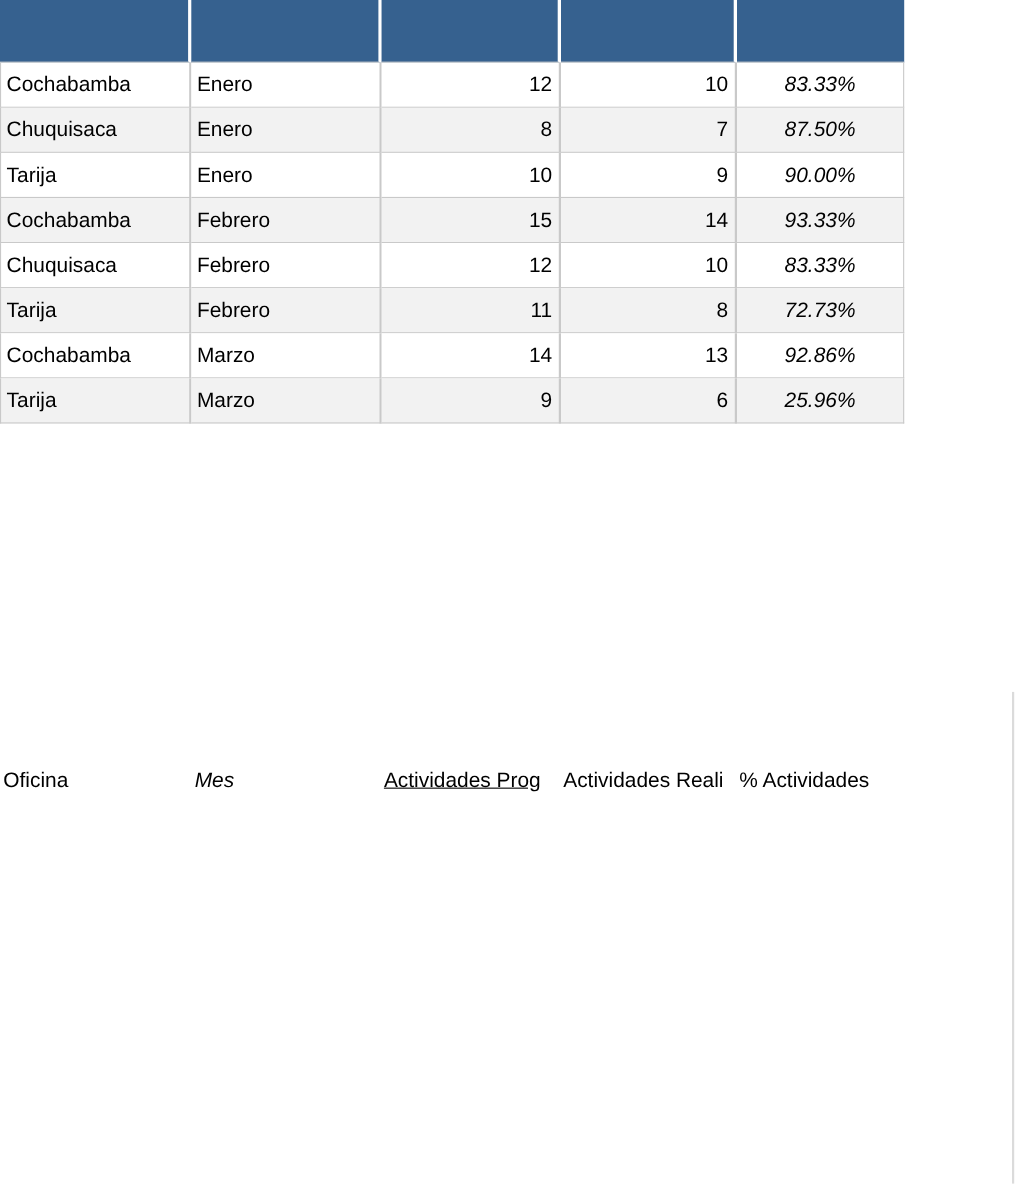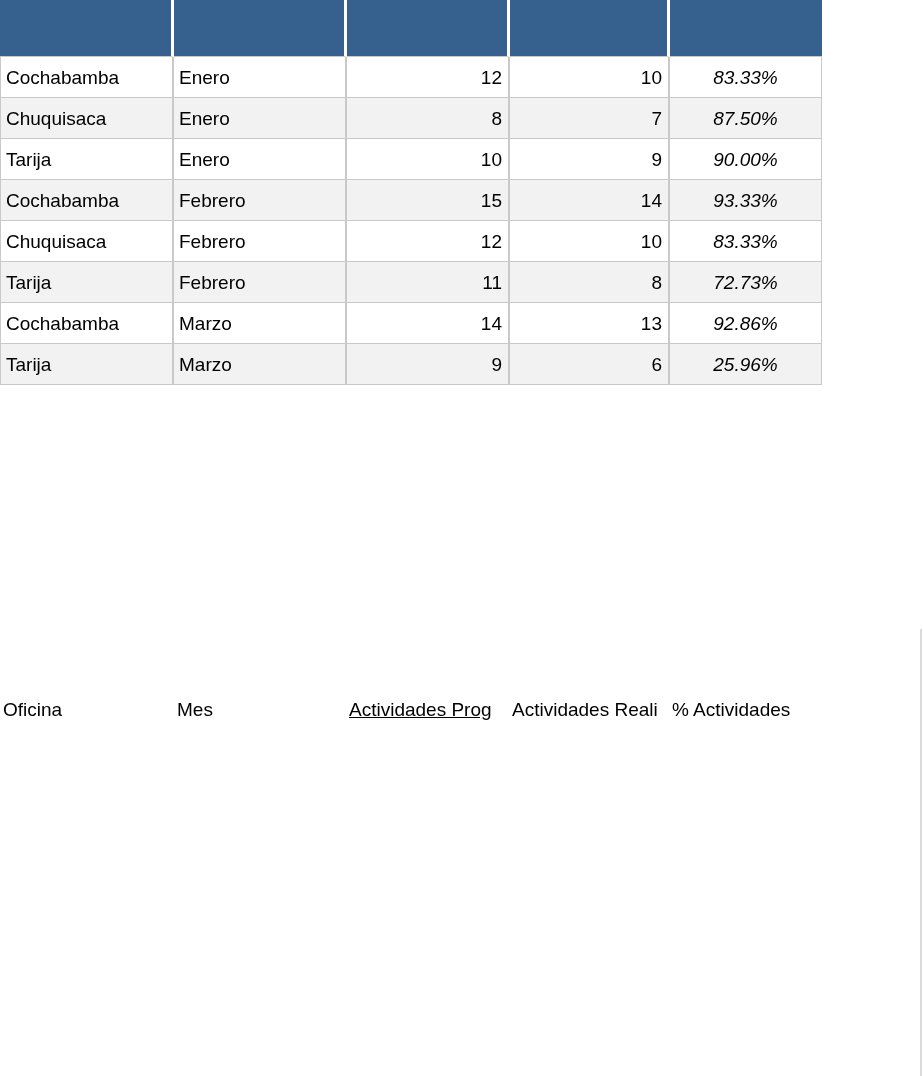--- a/index.html
+++ b/index.html
@@ -51,21 +51,21 @@
   
   .flabel {
     position: absolute;
     top: 698px;
     font-size: 19px;
     line-height: 24px;
     white-space: nowrap;
     color: #000000;
   }
   .fl-0 { left: 3px; }
-  .fl-1 { left: 177px; }
+  .fl-1 { left: 177px; font-style: italic; }
   .fl-2 { left: 349px; text-decoration: underline; }
   .fl-3 { left: 512px; }
   .fl-4 { left: 672px; }
 
   
   .edge-line {
     position: absolute;
     left: 920px;
     top: 629px;
     width: 2px;

